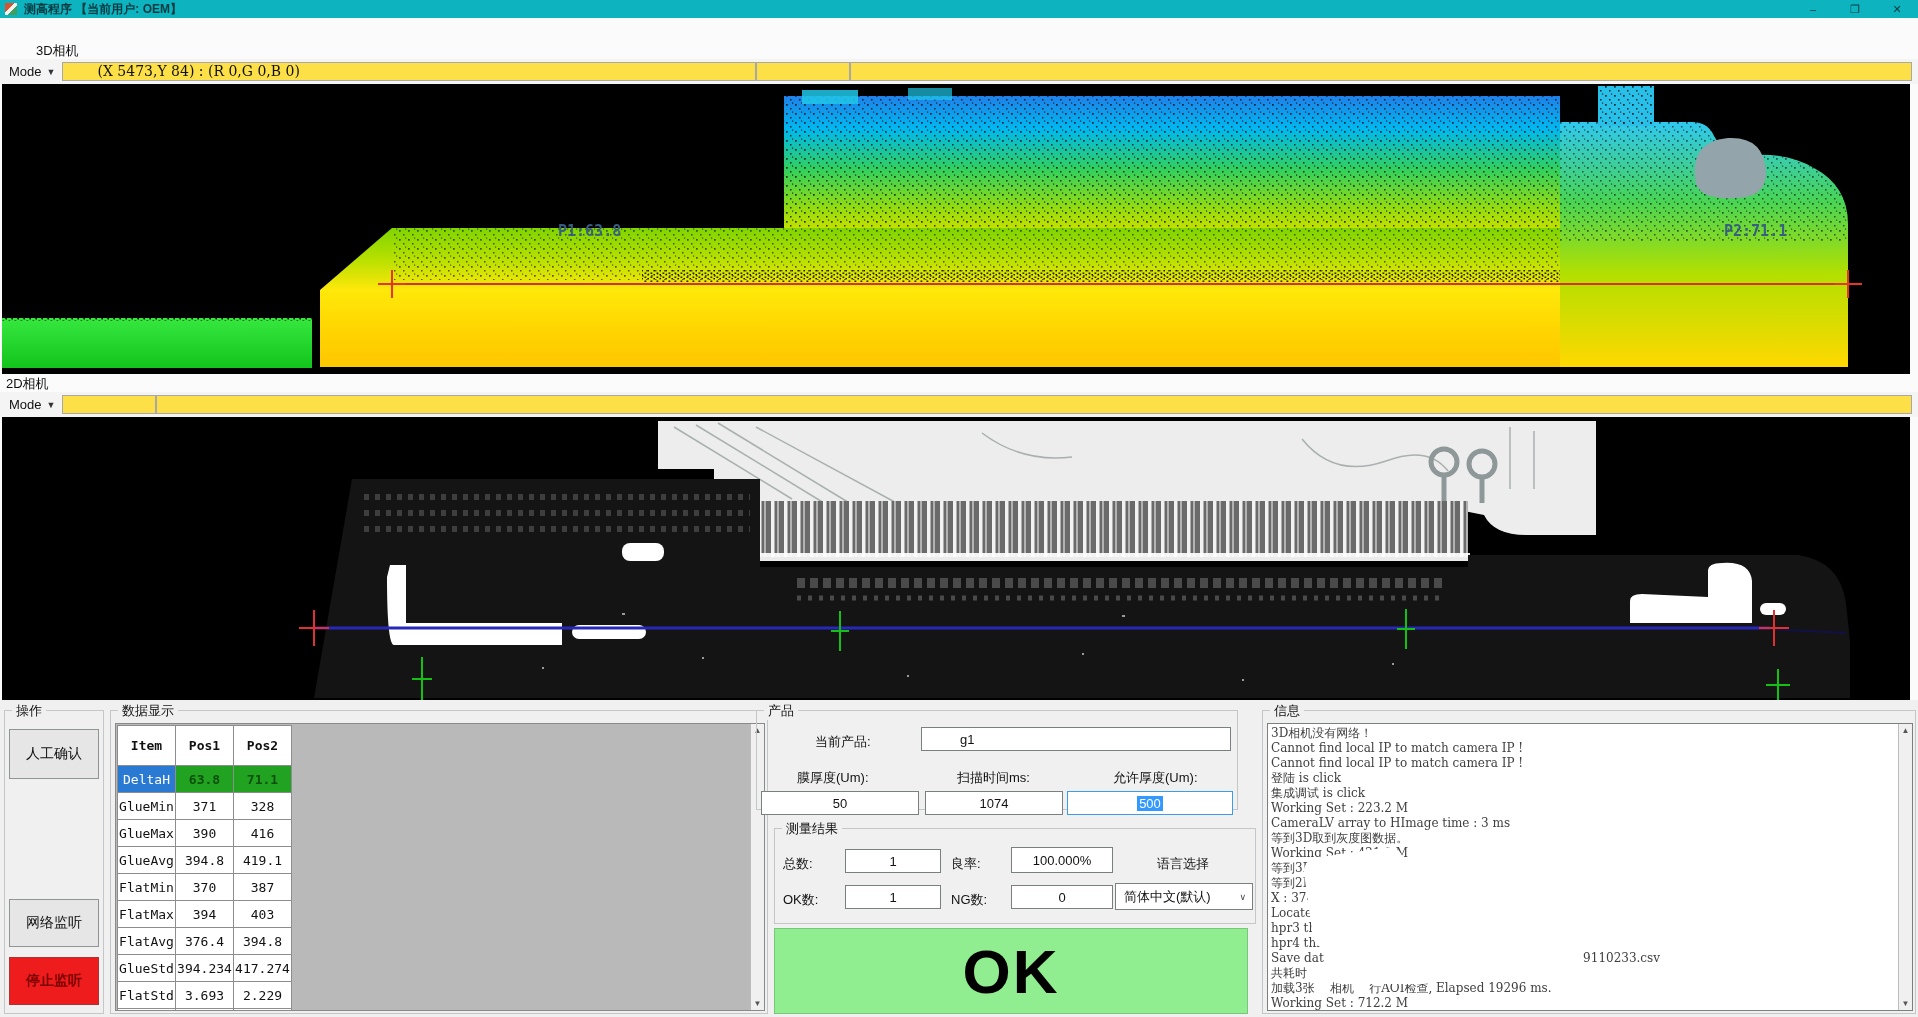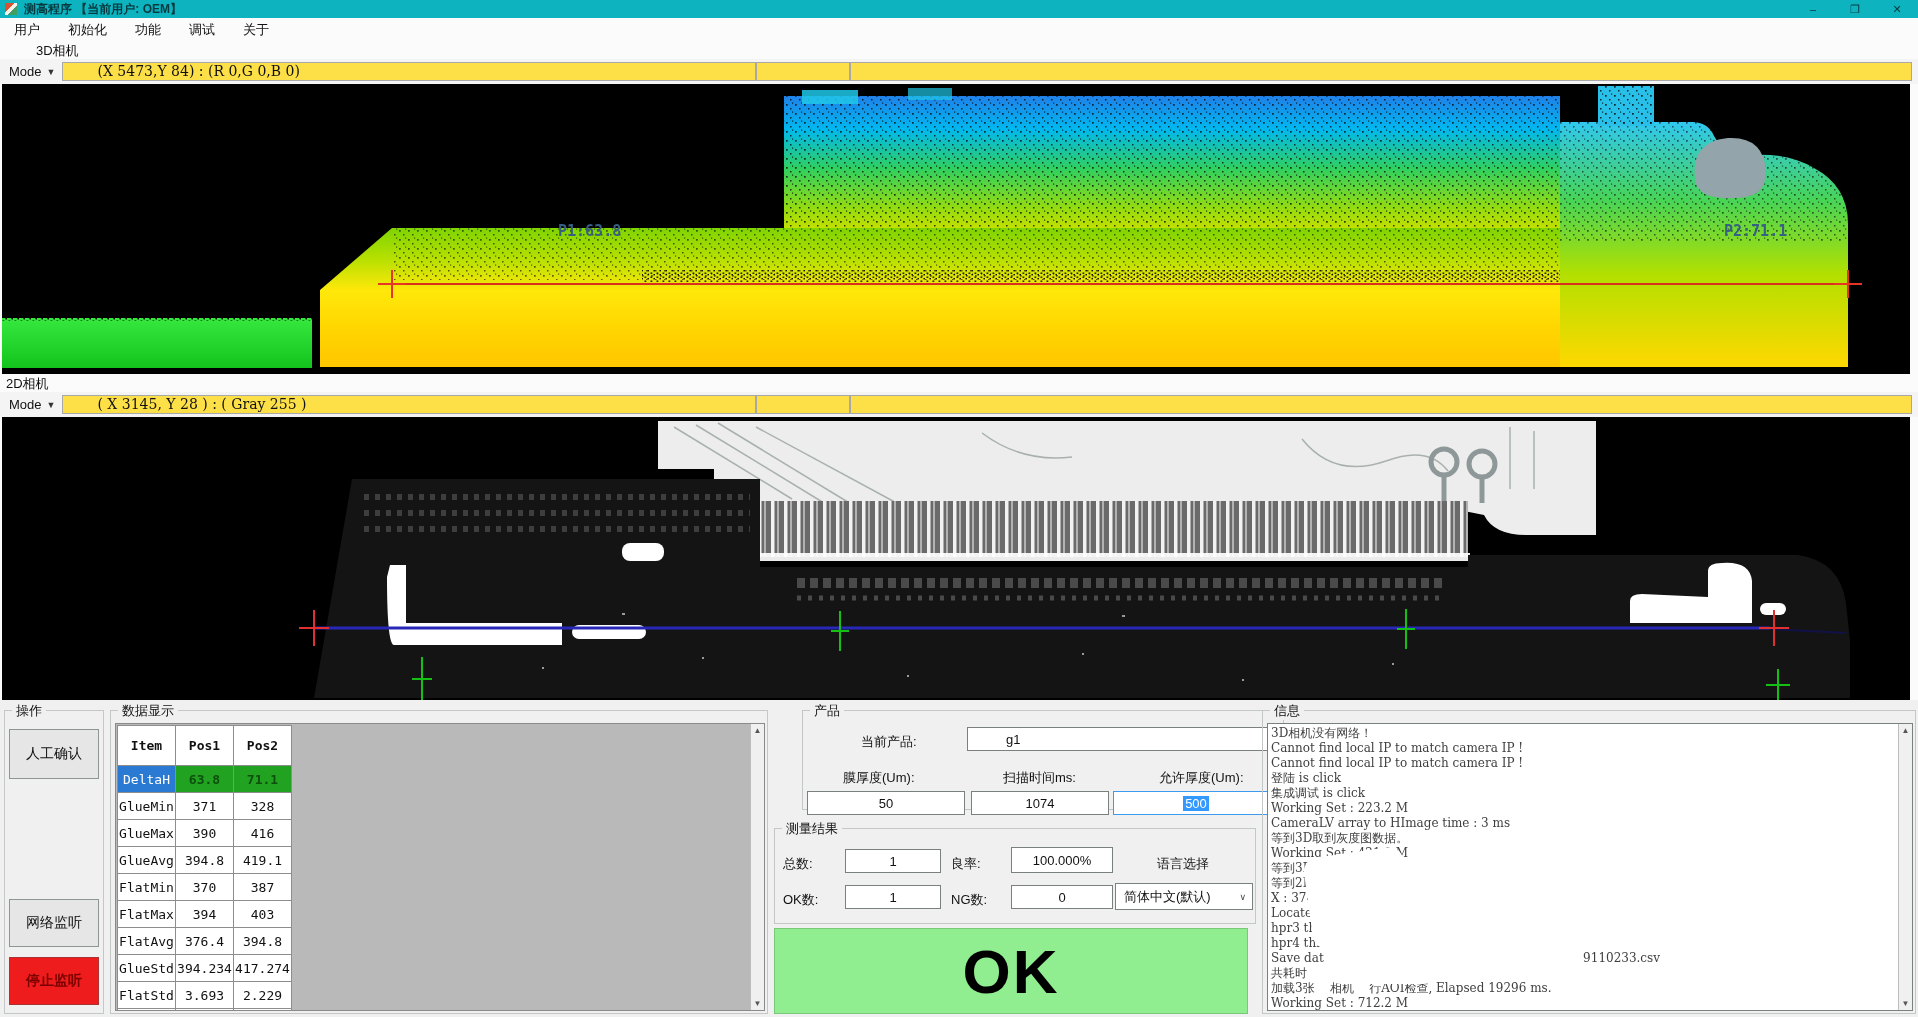--- a/index.html
+++ b/index.html
@@ -89,27 +89,20 @@
   <div class="abs titlebar">
     <div class="app-icon"></div>
     <div class="title-text">测高程序 【当前用户: OEM】</div>
     <div class="winbtns">
       <div class="winbtn">–</div>
       <div class="winbtn">❐</div>
       <div class="winbtn">✕</div>
     </div>
   </div>
 
-  <div class="abs menubar">
-    <div class="menu-item">用户</div>
-    <div class="menu-item">初始化</div>
-    <div class="menu-item">功能</div>
-    <div class="menu-item">调试</div>
-    <div class="menu-item">关于</div>
-  </div>
 
   <div class="abs seclabel" style="left:6px;top:42px;margin-left:30px;">3D相机</div>
 
   <div class="abs ctoolbar" style="top:59px;">
     <div class="modebtn">
       <span>Mode</span>
       <span class="arr">▼</span>
     </div>
     <div class="tcell coords">(X 5473,Y 84) : (R 0,G 0,B 0)</div>
     <div class="tcell small"></div>
@@ -180,21 +173,20 @@
     </svg>
   </div>
 
   <div class="abs seclabel" style="left:6px;top:375px;">2D相机</div>
 
   <div class="abs ctoolbar" style="top:392px;">
     <div class="modebtn">
       <span>Mode</span>
       <span class="arr">▼</span>
     </div>
-    <div class="tcell coords">( X 3145, Y 28 ) : ( Gray 255 )</div>
     <div class="tcell small"></div>
     <div class="tcell rest"></div>
   </div>
 
   <div class="abs imgwrap" style="top:417px;height:283px;">
     <svg width="1908" height="283" viewBox="0 0 1908 283">
       <defs>
         <pattern id="strp" width="13" height="10" patternUnits="userSpaceOnUse">
           <rect width="13" height="10" fill="#6a6a6a"></rect>
           <rect x="2" width="3.5" height="10" fill="#f2f2f2"></rect>
@@ -343,21 +335,21 @@
             <div class="tc">7866.7</div>
           </div>
         </div>
         <div class="vscroll">
           <div class="varrow up">▲</div>
           <div class="varrow dn">▼</div>
         </div>
       </div>
     </div>
 
-    <div class="gb" style="left:802px;top:10px;width:482px;height:100px;">
+    <div class="gb" style="left:756px;top:10px;width:482px;height:100px;">
       <div class="gb-label">产品</div>
       <div class="flabel" style="left:58px;top:22px;">当前产品:</div>
       <div class="tbox left" style="left:164px;top:16px;width:310px;height:24px;">g1</div>
       <div class="flabel" style="left:40px;top:58px;">膜厚度(Um):</div>
       <div class="flabel" style="left:200px;top:58px;">扫描时间ms:</div>
       <div class="flabel" style="left:356px;top:58px;">允许厚度(Um):</div>
       <div class="tbox" style="left:4px;top:80px;width:158px;height:24px;">50</div>
       <div class="tbox" style="left:168px;top:80px;width:138px;height:24px;">1074</div>
       <div class="tbox focus" style="left:310px;top:80px;width:166px;height:24px;">
         <span class="selmark">500</span>

